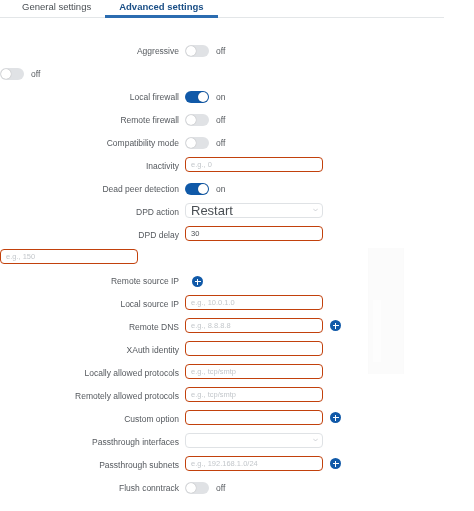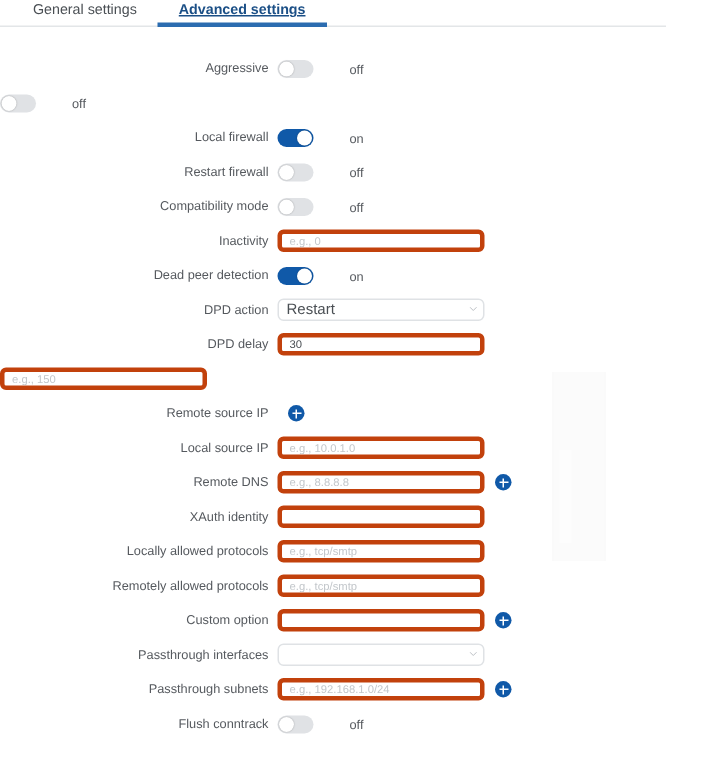--- a/index.html
+++ b/index.html
@@ -27,21 +27,20 @@
     padding: 1px 14px 4px 14px;
     line-height: 12px;
     cursor: pointer;
     position: relative;
     top: 0px;
     white-space: nowrap;
   }
   .tab.active {
     color: #1b4f86;
     font-weight: 600;
-    text-decoration: underline;
   }
   .tab.active::after {
     content: "";
     position: absolute;
     left: 0; right: 0; bottom: -1px;
     height: 3px;
     background: #2b6cb0;
   }
 
   
@@ -62,21 +61,21 @@
     pointer-events: none;
   }
 
   
   .form {
     position: relative;
     padding-top: 16px;
   }
   .row {
     display: flex;
-    align-items: center;
+    align-items: flex-end;
     height: 23px;
     margin: 0;
   }
   .label {
     width: 185px;
     text-align: right;
     padding-right: 6px;
     font-size: 8.5px;
     color: #55595e;
     line-height: 11px;
@@ -105,28 +104,28 @@
     width: 10px; height: 10px;
     border-radius: 50%;
     background: #ffffff;
     box-shadow: 0 0 1px rgba(0,0,0,.35);
   }
   .toggle.on { background: #1059a8; }
   .toggle.on .knob { left: auto; right: 1px; }
   .toggle-text {
     font-size: 8.5px;
     color: #55595e;
-    margin-left: 24px;
+    margin-left: 7px;
   }
 
   
   .input {
     height: 15px;
     width: 138px;
-    border: 3px solid #c2410c;
+    border: 1px solid #c2410c;
     border-radius: 4px;
     background: #fff;
     font-size: 7.5px;
     color: #4a4f54;
     padding: 0 5px;
     line-height: 13px;
     font-family: "Liberation Sans", sans-serif;
     outline: none;
   }
   .input::placeholder { color: #c3c7cb; }
@@ -137,21 +136,21 @@
     width: 138px;
     height: 15px;
     flex: none;
   }
   .select {
     width: 100%;
     height: 15px;
     border: 1px solid #dfe2e5;
     border-radius: 4px;
     background: #fff;
-    font-size: 10px;
+    font-size: 13px;
     color: #4a4f54;
     padding: 0 14px 0 5px;
     line-height: 13px;
     font-family: "Liberation Sans", sans-serif;
     appearance: none;
     -webkit-appearance: none;
     outline: none;
   }
   .chev {
     position: absolute;
@@ -219,21 +218,21 @@
       <div class="row">
         <div class="label">Local firewall</div>
         <div class="control">
           <div class="toggle on">
             <div class="knob"></div>
           </div>
           <span class="toggle-text">on</span>
         </div>
       </div>
       <div class="row">
-        <div class="label">Restart firewall</div>
+        <div class="label">Remote firewall</div>
         <div class="control">
           <div class="toggle">
             <div class="knob"></div>
           </div>
           <span class="toggle-text">off</span>
         </div>
       </div>
       <div class="row">
         <div class="label">Compatibility mode</div>
         <div class="control">

